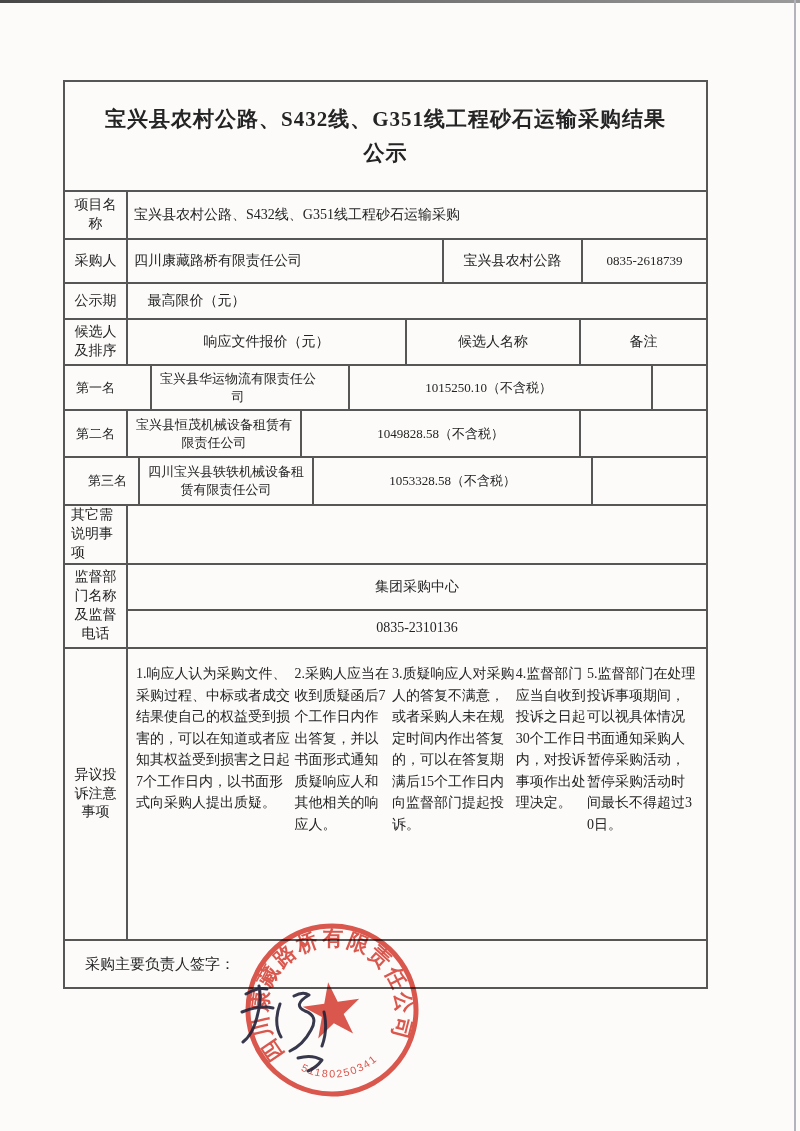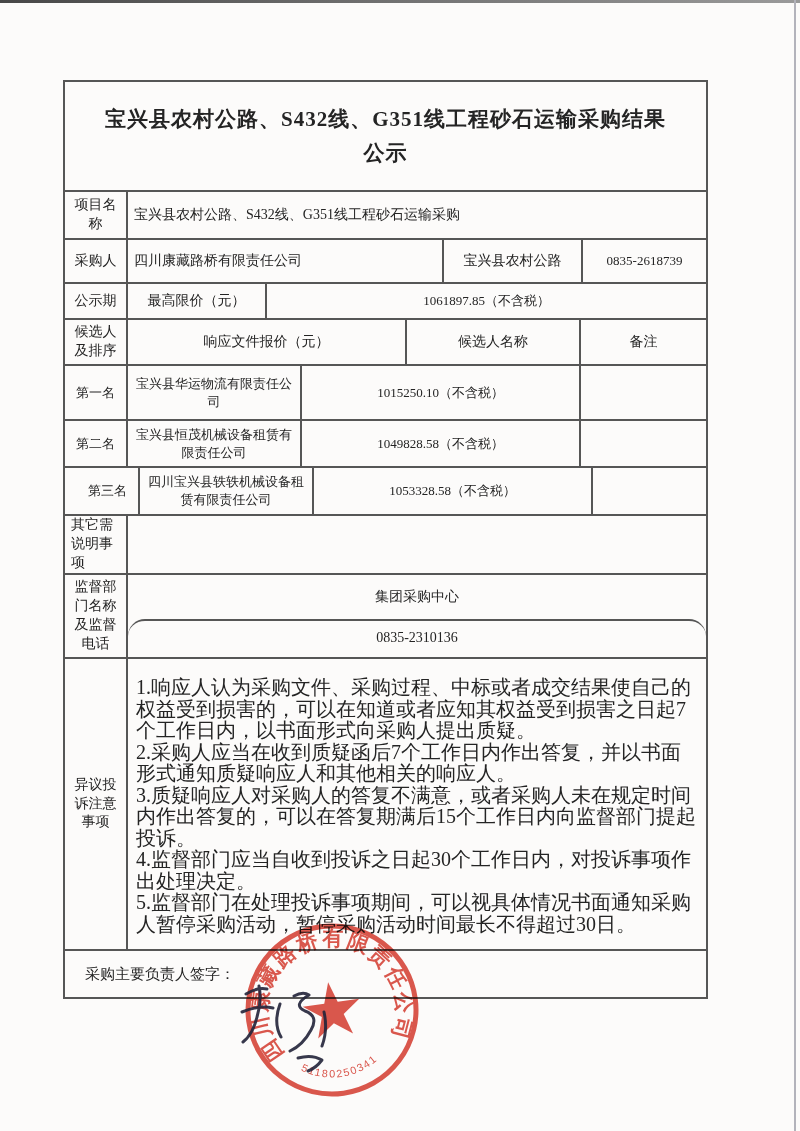--- a/index.html
+++ b/index.html
@@ -43,41 +43,41 @@
   .cand-rank{width:61px;flex:0 0 61px;font-size:13px;}
   .cand-name{width:174px;flex:0 0 174px;font-size:13px;}
   .cand-price{width:279px;flex:0 0 279px;font-size:13px;}
   .cand-remark{flex:1 1 auto;}
   .h-title{height:108px;}
   .h-r1{height:48px;}
   .h-r2{height:44px;}
   .h-r3{height:50px;}
   .h-r4{height:36px;}
   .h-ch{height:46px;}
-  .h-c1{height:55px;}
+  .h-c1{height:45px;gap:24px;}
   .h-c2{height:47px;}
   .h-c3{height:48px;padding-left:12px;}
   .h-other{height:59px;}
   .h-sup{height:84px;}
   .h-obj{height:292px;}
   .h-sig{height:48px;}
 
   .title-cell{
     flex:1;display:flex;align-items:center;justify-content:center;
     text-align:center;font-weight:bold;font-size:21px;line-height:34px;
     padding:0 34px;letter-spacing:1px;border-radius:12px;
   }
   .sup-right{flex:1 1 auto;display:flex;flex-direction:column;border-left:2px solid var(--line);box-sizing:border-box;}
-  .sup-sub{flex:0 0 auto;display:flex;align-items:center;justify-content:center;box-sizing:border-box;border-radius:17px;}
+  .sup-sub{flex:0 0 auto;display:flex;align-items:center;justify-content:center;box-sizing:border-box;}
   .sup-sub.top{height:44px;}
   .sup-sub.bot{height:36px;border-top:2px solid var(--line);}
   .obj-content{
     flex:1 1 auto;border-left:2px solid var(--line);box-sizing:border-box;
-    display:flex;flex-direction:column;justify-content:center;
-    padding:14px 8px 10px 8px;text-align:left;font-size:20px;line-height:21.5px;
+    display:flex;flex-direction:row;justify-content:space-between;
+    padding:14px 8px 10px 8px;text-align:left;font-size:14px;line-height:21.5px;
   }
   .obj-content p{margin:0;word-break:break-all;}
   .sig-cell{flex:1;display:flex;align-items:center;padding-left:20px;font-size:15px;}
 
   
   .stamp-svg{position:absolute;left:232px;top:910px;width:200px;height:200px;
     mix-blend-mode:multiply;opacity:.85;}
   .sig-svg{position:absolute;left:228px;top:972px;width:140px;height:105px;opacity:.9;}
 </style>
 </head>
@@ -101,21 +101,20 @@
     <div class="cell nb c-label">采购人</div>
     <div class="cell left c-v1">四川康藏路桥有限责任公司</div>
     <div class="cell c-l2">宝兴县农村公路</div>
     <div class="cell c-v2">0835-2618739</div>
   </div>
 
 
   <div class="row h-r4">
     <div class="cell nb c-label">公示期</div>
     <div class="cell c-l2">最高限价（元）</div>
-    <div class="cell c-v2" style="line-height:1.25;">1061897.85（不含税）</div>
   </div>
 
   <div class="row h-ch">
     <div class="cell nb cand-rank" style="font-size:14px;">候选人及排序</div>
     <div class="cell cand-price" style="font-size:14px;">响应文件报价（元）</div>
     <div class="cell cand-name" style="font-size:14px;">候选人名称</div>
     <div class="cell cand-remark">备注</div>
   </div>
 
   <div class="row h-c1">

